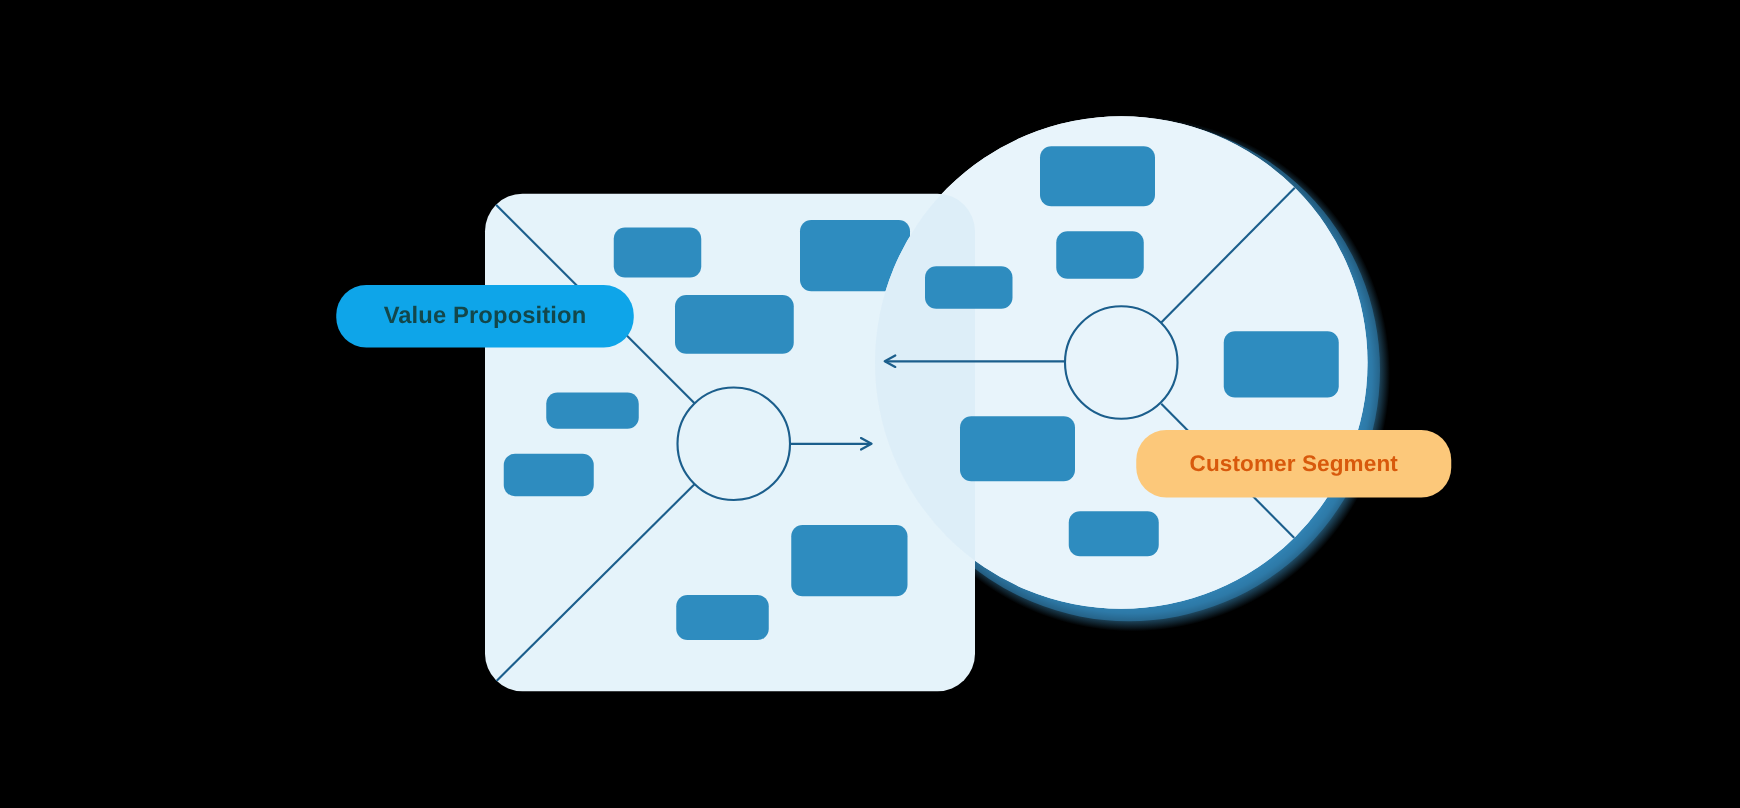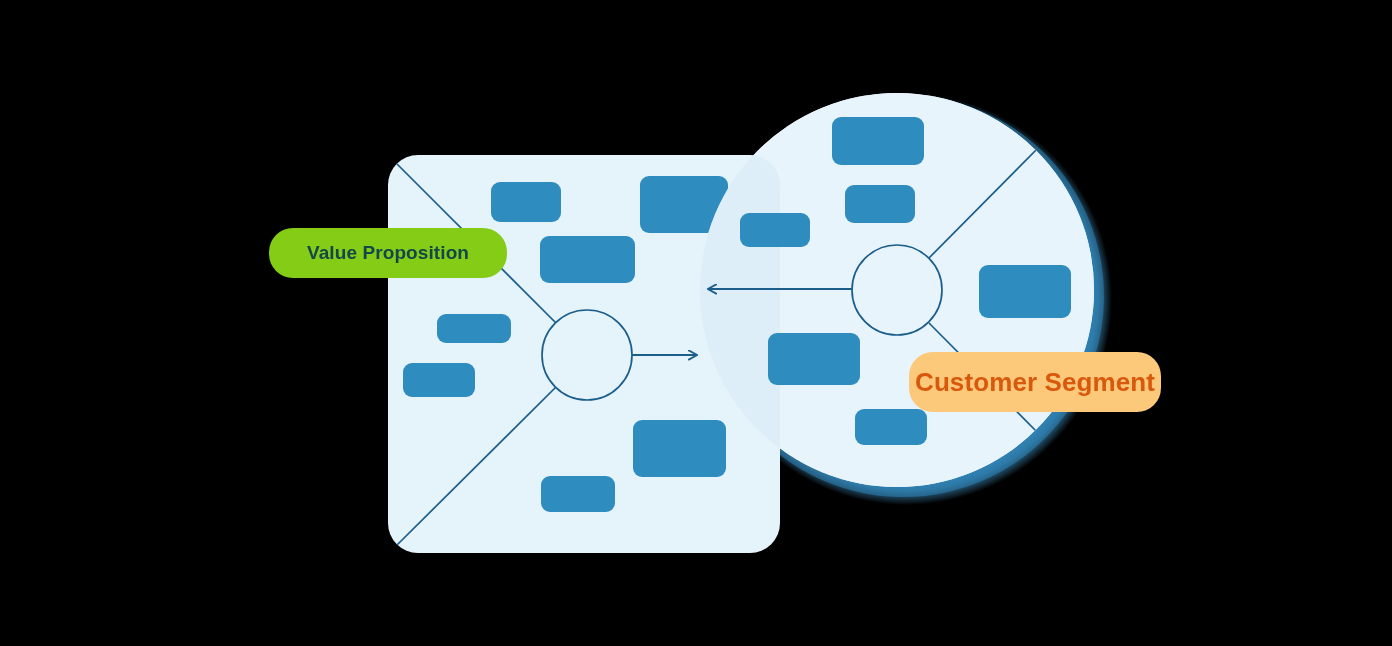--- a/index.html
+++ b/index.html
@@ -41,23 +41,22 @@
     left: 269px;
     top: 228px;
     width: 238px;
     height: 50px;
     font-size: 19px;
   }
   #pill-customer-segment {
     left: 909px;
     top: 344px;
     width: 252px;
-    height: 60px;
-    font-size: 26px;
-    margin-top: 8px;
+    height: 54px;
+    font-size: 18px;
   }
 </style>
 </head>
 <body>
 
 <div id="stage">
 
   <svg class="layer" viewBox="0 0 1392 646" xmlns="http://www.w3.org/2000/svg">
     <defs>
       <clipPath id="clip-left-card">
@@ -144,21 +143,21 @@
       <rect x="855" y="409" width="72" height="36" rx="9" fill="#2e8cbf"></rect>
     </g>
 
     <line x1="852" y1="289" x2="708" y2="289" stroke="#1b5e8c" stroke-width="1.8" marker-end="url(#arrowhead)"></line>
 
     <g>
       <circle cx="897" cy="290" r="45" fill="#e8f4fb" stroke="#1b5e8c" stroke-width="1.7"></circle>
     </g>
   </svg>
 
-  <div class="pill" id="pill-value-proposition" style="background:#84cc16;color:#13474a;">
+  <div class="pill" id="pill-value-proposition" style="background:#0ea5e9;color:#13474a;">
     <span>Value Proposition</span>
   </div>
 
   <div class="pill" id="pill-customer-segment" style="background:#fcc87a;color:#d8590c;">
     <span>Customer Segment</span>
   </div>
 
 </div>
 
 </body></html>

